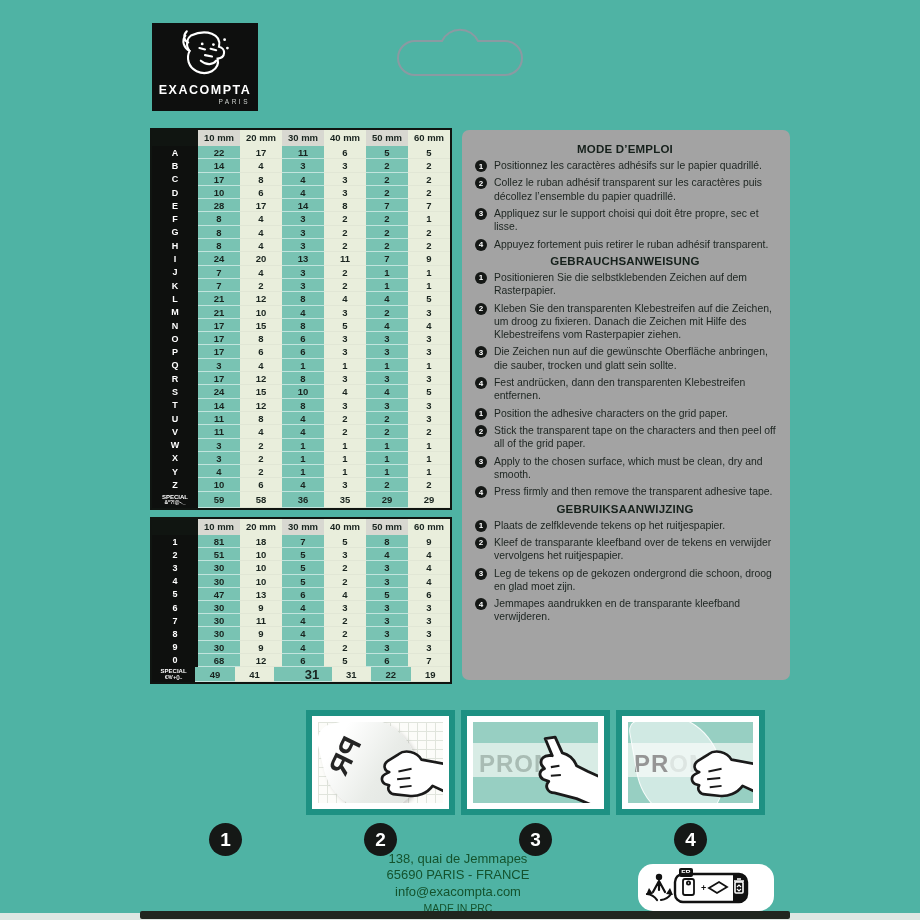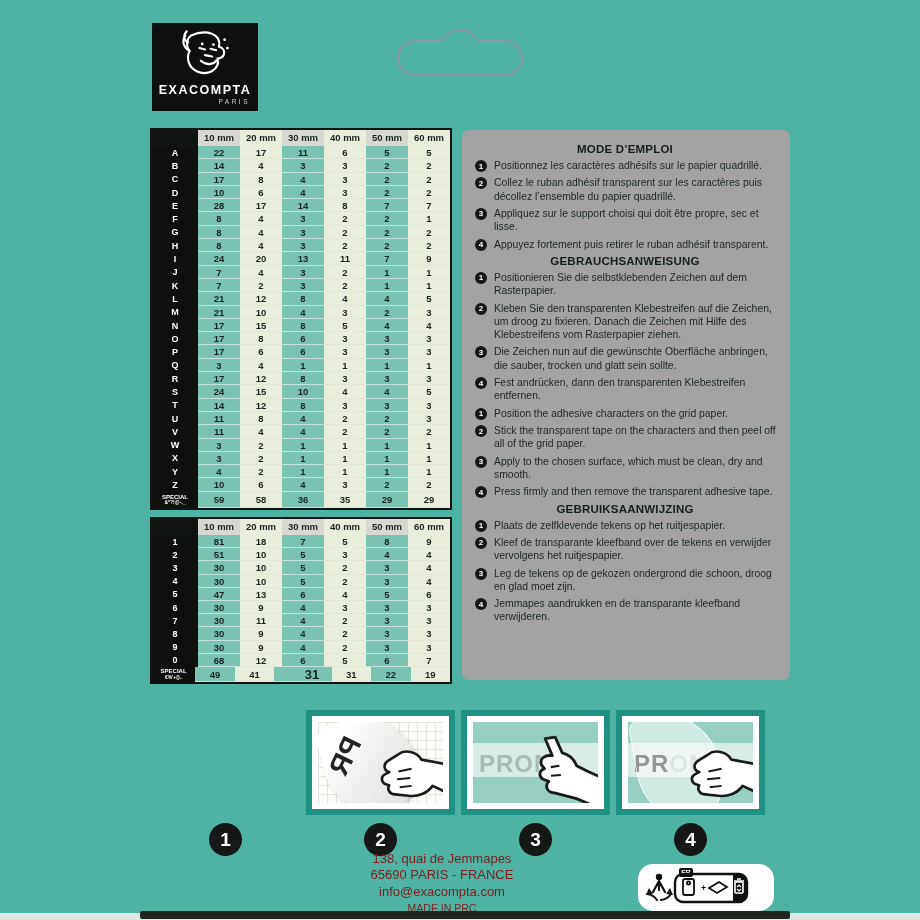--- a/index.html
+++ b/index.html
@@ -56,21 +56,21 @@
   .promo-mixed{position:absolute;left:6px;top:34%;font-size:24px;font-weight:700;letter-spacing:1px;}
   .promo-mixed .dark{color:#161616;}
   .promo-mixed .faint{color:#b3c6be;}
   .film-curl{position:absolute;left:8px;top:-8px;width:84px;height:104px;background:rgba(255,255,255,.55);
     border:1px solid rgba(255,255,255,.8);border-radius:12% 70% 45% 60%;transform:rotate(-10deg);}
   .hand{position:absolute;}
   .num-badge{position:absolute;top:113px;width:33px;height:33px;border-radius:50%;background:#151816;color:#fff;
     display:flex;align-items:center;justify-content:center;font-size:19px;font-weight:700;}
 
   
-  .footer{position:absolute;left:0;top:851px;width:884px;text-align:center;color:#7f1d1d;}
+  .footer{position:absolute;left:16px;top:851px;width:884px;text-align:center;color:#14532d;}
   .footer .l1{font-size:13px;line-height:1.25;}
   .footer .made{font-size:10.5px;margin-top:2px;}
 
   
   .infotri{position:absolute;left:637px;top:860px;}
 
   
   .bottom-strip{position:absolute;left:0;bottom:0;width:920px;height:7px;background:#dfe7e3;}
   .bottom-bar{position:absolute;left:140px;bottom:1px;width:650px;height:8px;background:#20261f;border-radius:2px;}
 </style>

